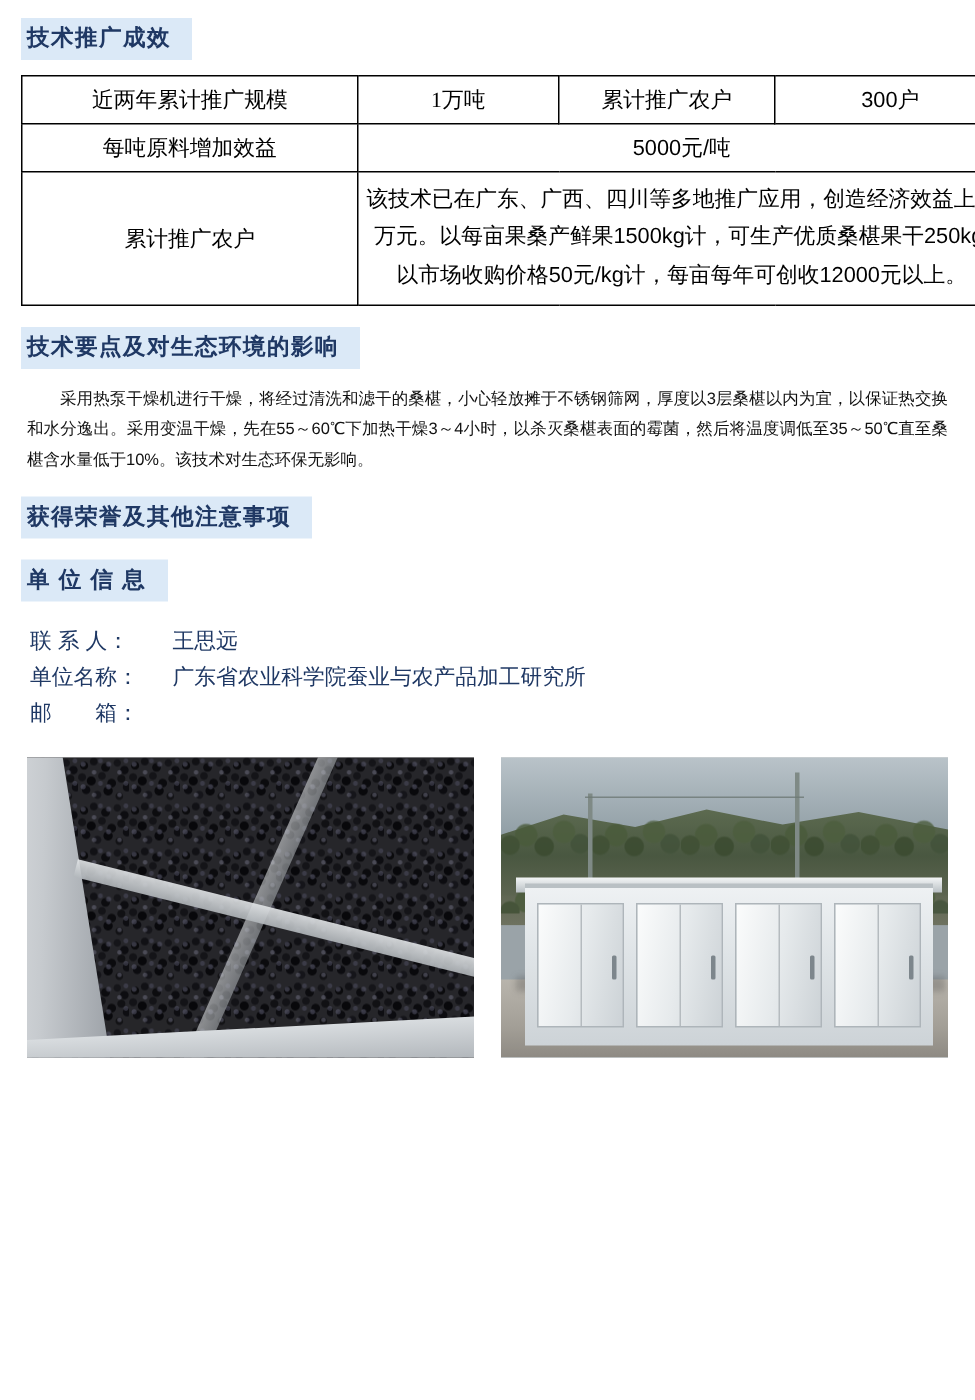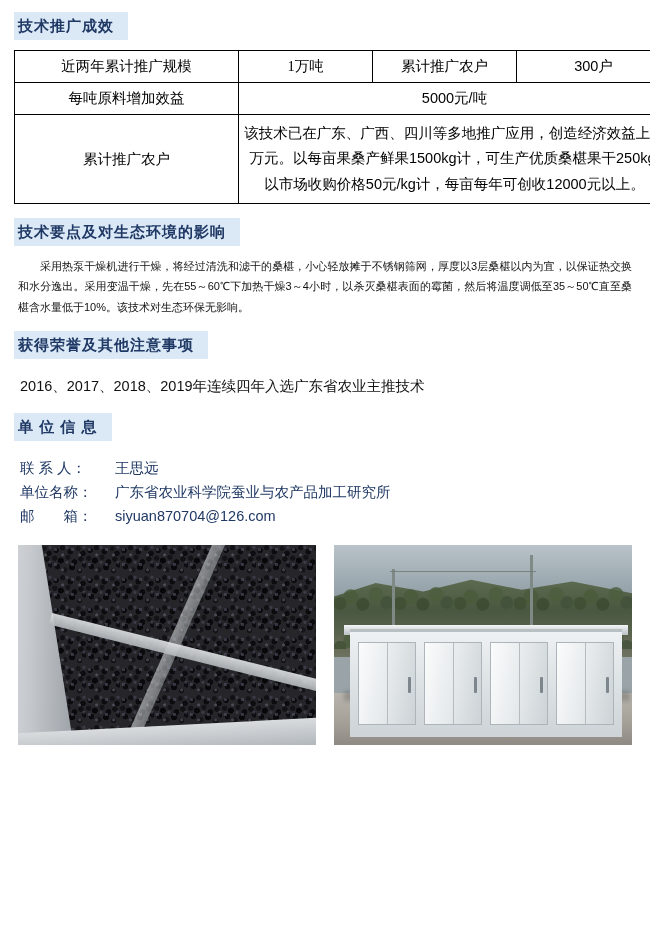--- a/index.html
+++ b/index.html
@@ -280,38 +280,36 @@
   </table>
 
   <div class="head-wrap">
     <h2 class="section-head">技术要点及对生态环境的影响</h2>
   </div>
   <p class="para">采用热泵干燥机进行干燥，将经过清洗和滤干的桑椹，小心轻放摊于不锈钢筛网，厚度以3层桑椹以内为宜，以保证热交换和水分逸出。采用变温干燥，先在55～60℃下加热干燥3～4小时，以杀灭桑椹表面的霉菌，然后将温度调低至35～50℃直至桑椹含水量低于10%。该技术对生态环保无影响。</p>
 
   <div class="head-wrap">
     <h2 class="section-head">获得荣誉及其他注意事项</h2>
   </div>
-  <p class="honor">2016、2017、2018、2019年连续四年入选广东省农业主推技术</p>
 
   <div class="head-wrap">
     <h2 class="section-head">单 位 信 息</h2>
   </div>
 
   <div class="unit-info">
     <div class="unit-row">
       <span class="unit-key">联 系 人：</span>
       <span class="unit-val">王思远</span>
     </div>
     <div class="unit-row">
       <span class="unit-key">单位名称：</span>
       <span class="unit-val">广东省农业科学院蚕业与农产品加工研究所</span>
     </div>
     <div class="unit-row">
       <span class="unit-key">邮　　箱：</span>
-      <span class="unit-val">siyuan870704@126.com</span>
     </div>
   </div>
 
   <div class="img-row">
 
     <div class="photo photo-berries">
       <div class="berries-tex"></div>
       <div class="berries-tex2"></div>
       <div class="tray-edge tray-left"></div>
       <div class="tray-edge tray-diag2"></div>

